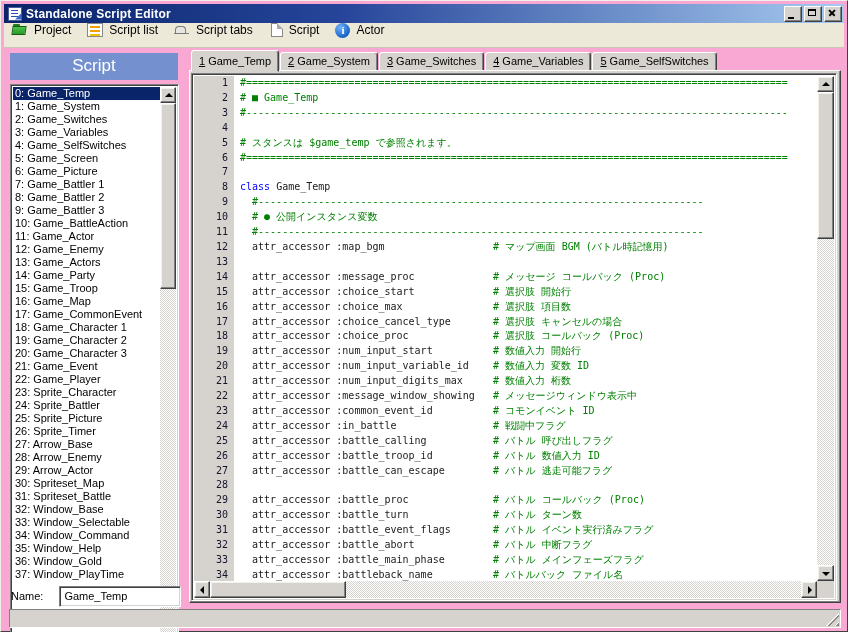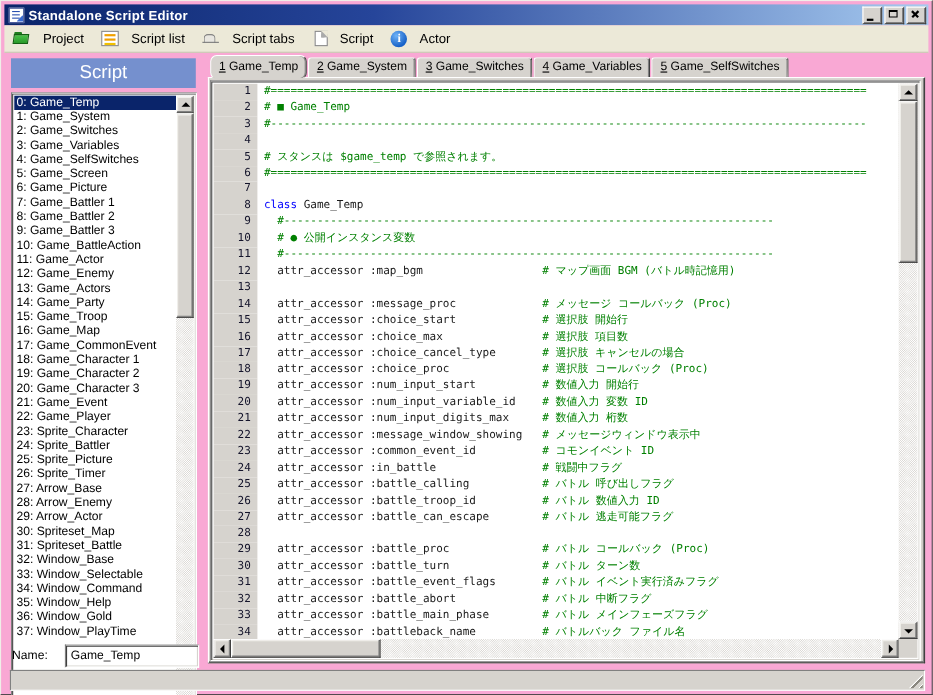--- a/index.html
+++ b/index.html
@@ -15,21 +15,21 @@
   .win-btns{margin-left:auto;display:flex;gap:2px;align-items:center;}
   .wbtn{width:16px;height:14px;background:#d6d3ce;border:1px solid;border-color:#fff #404040 #404040 #fff;box-shadow:inset -1px -1px 0 #808080;position:relative;cursor:default;}
   .glyph-min{position:absolute;left:3px;bottom:2px;width:6px;height:2px;background:#000;}
   .glyph-max{position:absolute;left:3px;top:2px;width:8px;height:7px;border:1px solid #000;border-top-width:2px;box-sizing:border-box;}
   .glyph-x1,.glyph-x2{position:absolute;left:3px;top:5px;width:8px;height:1.6px;background:#000;}
   .glyph-x1{transform:rotate(45deg);}
   .glyph-x2{transform:rotate(-45deg);}
 
   
   .toolbar{position:absolute;left:3px;top:22px;right:3px;height:24px;background:#ece9d8;border-bottom:1px solid #c9c5b2;display:flex;align-items:stretch;padding-left:2px;}
-  .tb-btn{display:flex;align-items:center;gap:11px;padding:0 10px 0 6px;font-size:12px;color:#000;cursor:default;}
+  .tb-btn{display:flex;align-items:flex-start;gap:6px;padding:0 10px 0 6px;font-size:12px;color:#000;cursor:default;}
   .tb-icon{width:16px;height:14px;position:relative;display:inline-block;}
   [data-name="project-folder-icon"]::before{content:"";position:absolute;left:1px;top:1px;width:7px;height:3px;background:#1e7d1e;border-radius:1px 1px 0 0;}
   [data-name="project-folder-icon"]::after{content:"";position:absolute;left:0px;top:3px;width:14px;height:9px;background:linear-gradient(180deg,#49c249,#2a9a2a);border:1px solid #136013;box-sizing:border-box;transform:skewX(-8deg);}
   [data-name="script-list-icon"]{background:#fff;border:1px solid #888;box-sizing:border-box;}
   [data-name="script-list-icon"]::before{content:"";position:absolute;left:2px;top:2px;right:2px;height:2px;background:#f0a000;box-shadow:0 4px 0 #f0a000,0 8px 0 #f0c000;}
   [data-name="script-tabs-icon"]::before{content:"";position:absolute;left:1px;top:3px;width:9px;height:7px;border:1px solid #7a7a7a;border-bottom:none;border-radius:4px 4px 0 0;background:#e8e6e0;}
   [data-name="script-tabs-icon"]::after{content:"";position:absolute;left:0px;top:10px;width:15px;height:1px;background:#7a7a7a;}
   [data-name="script-page-icon"]{background:#fff;border:1px solid #888;width:12px;height:14px;box-sizing:border-box;margin-left:2px;}
   [data-name="script-page-icon"]::after{content:"";position:absolute;right:-1px;top:-1px;border:3px solid;border-color:#ece9d8 #ece9d8 #aaa #aaa;}
   [data-name="about-info-icon"]{width:15px;height:15px;border-radius:50%;background:radial-gradient(circle at 35% 30%,#6fb3f7,#1762c8 70%);}
@@ -62,21 +62,21 @@
   
   .name-row{position:absolute;left:10px;top:584px;width:170px;height:22px;display:flex;align-items:center;}
   .name-row label{font-size:11px;margin-right:16px;}
   .name-input{width:122px;height:21px;background:#fff;border:1px solid;border-color:#808080 #fff #fff #808080;box-shadow:inset 1px 1px 0 #404040,inset -1px -1px 0 #d6d3ce;box-sizing:border-box;font:11px "Liberation Sans",sans-serif;padding:2px 4px;outline:none;}
   .statusbar{position:absolute;left:8px;top:608px;width:832px;height:19px;background:#d6d3ce;border:1px solid;border-color:#808080 #fff #fff #808080;box-sizing:border-box;}
   .grip{position:absolute;right:1px;bottom:1px;width:13px;height:13px;background:repeating-linear-gradient(135deg,transparent 0 3px,#fff 3px 4px,#8a877f 4px 6px);clip-path:polygon(100% 0,100% 100%,0 100%);}
 
   
   .tabstrip{position:absolute;left:190px;top:48px;height:22px;display:flex;align-items:flex-end;}
   .tab{height:19px;background:#d6d3ce;border:1px solid;border-color:#fff #404040 transparent #fff;border-radius:3px 3px 0 0;box-shadow:inset -1px 0 0 #808080;font-size:11px;padding:2px 7px 0 7px;box-sizing:border-box;margin-right:1px;white-space:nowrap;color:#000;cursor:default;}
-  .tab.active{height:22px;padding-top:4px;position:relative;z-index:3;margin-bottom:-1px;border-radius:6px;}
+  .tab.active{height:22px;padding-top:4px;position:relative;z-index:3;margin-bottom:-1px;}
   .tab u{margin-right:3px;}
 
   
   .tabpage{position:absolute;left:188px;top:69px;width:652px;height:533px;background:#d6d3ce;border:1px solid;border-color:#fff #404040 #404040 #fff;box-shadow:inset -1px -1px 0 #808080;box-sizing:border-box;z-index:2;}
   .editor{position:absolute;left:190px;top:72px;width:646px;height:528px;border:1px solid;border-color:#808080 #fff #fff #808080;box-shadow:inset 1px 1px 0 #404040,inset -1px -1px 0 #d6d3ce;box-sizing:border-box;background:#fff;z-index:3;}
   .code-lines{position:absolute;left:2px;top:2px;right:19px;bottom:19px;overflow:hidden;background:#fff;}
   .code-line{height:14.92px;line-height:14.92px;white-space:pre;font-family:"DejaVu Sans Mono",monospace;font-size:10px;display:flex;}
   .ln{display:inline-block;width:34px;background:#d6d3ce;color:#14142b;text-align:right;padding-right:6px;flex:0 0 34px;}
   .lt{padding-left:6px;color:#1a1a1a;}
   .kw{color:#0000ff;}

